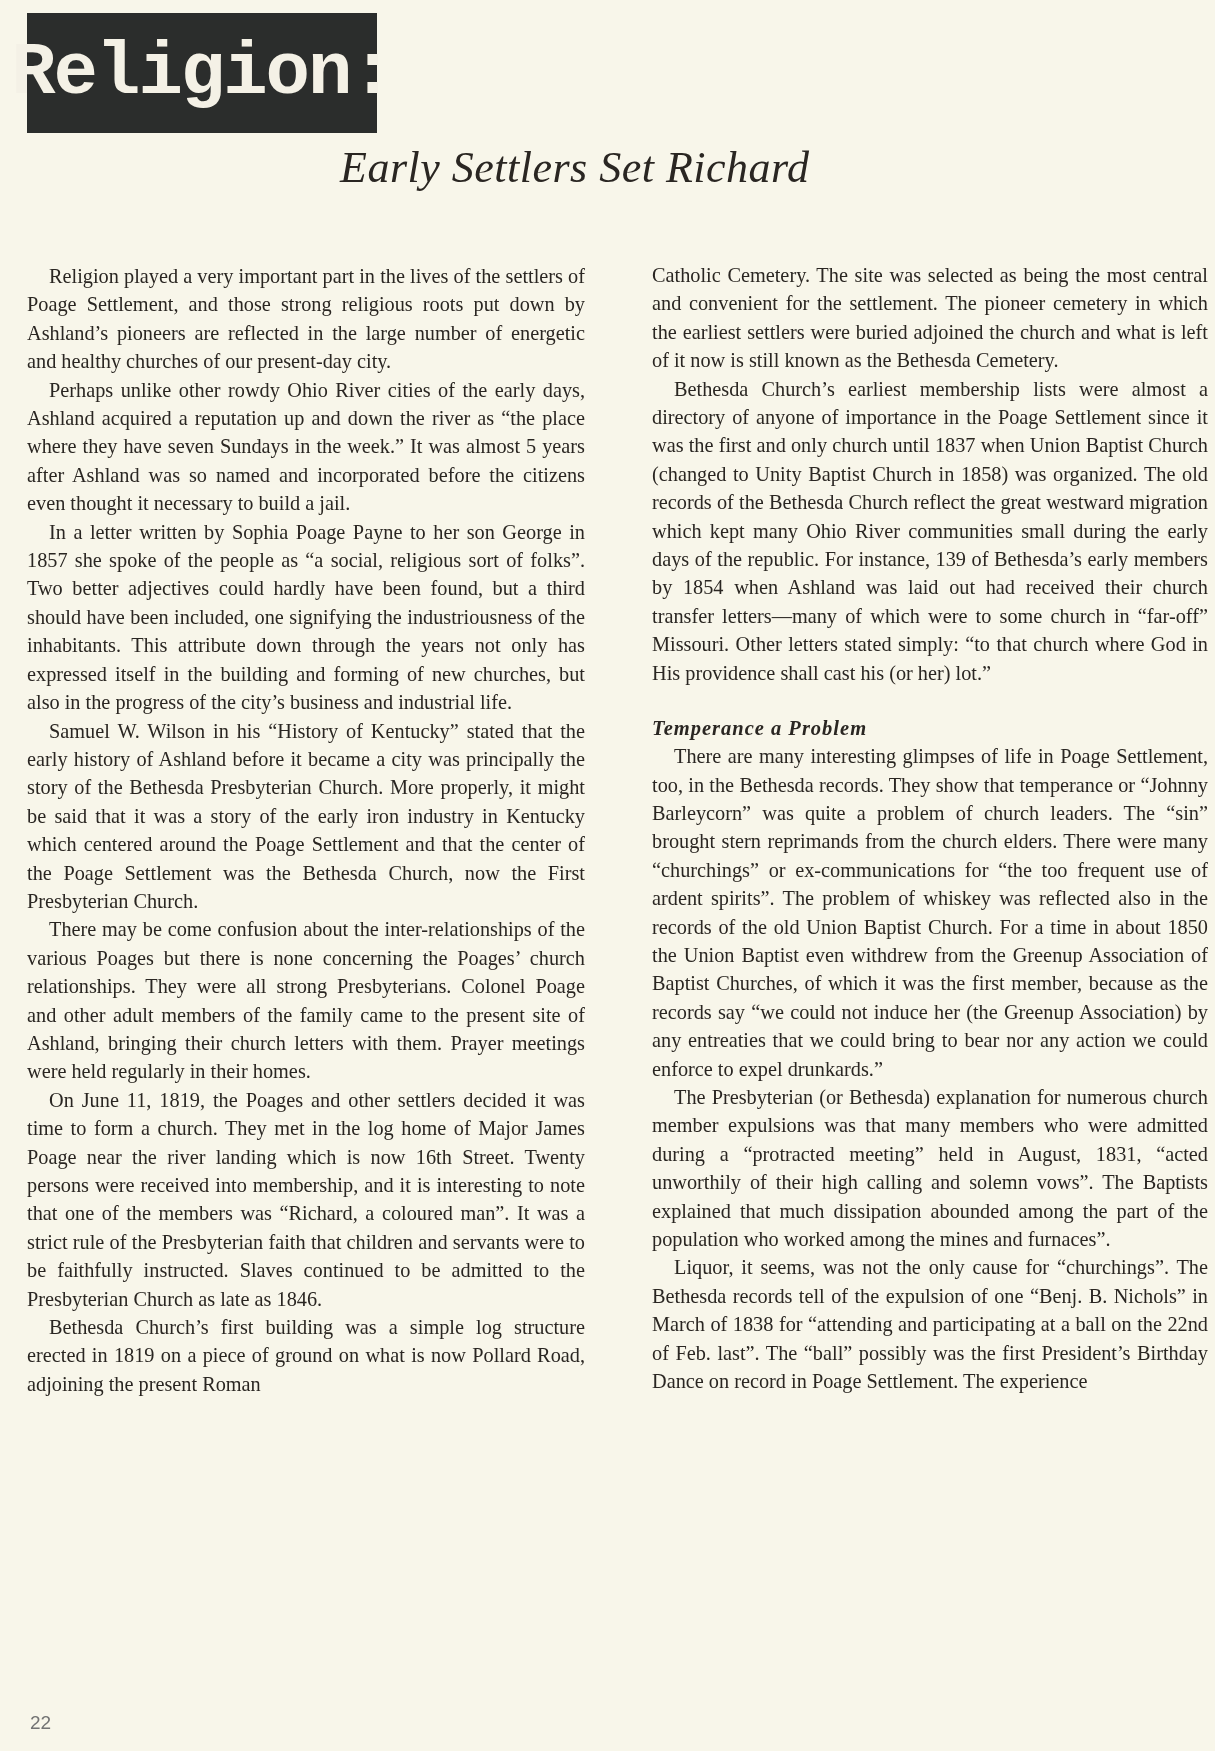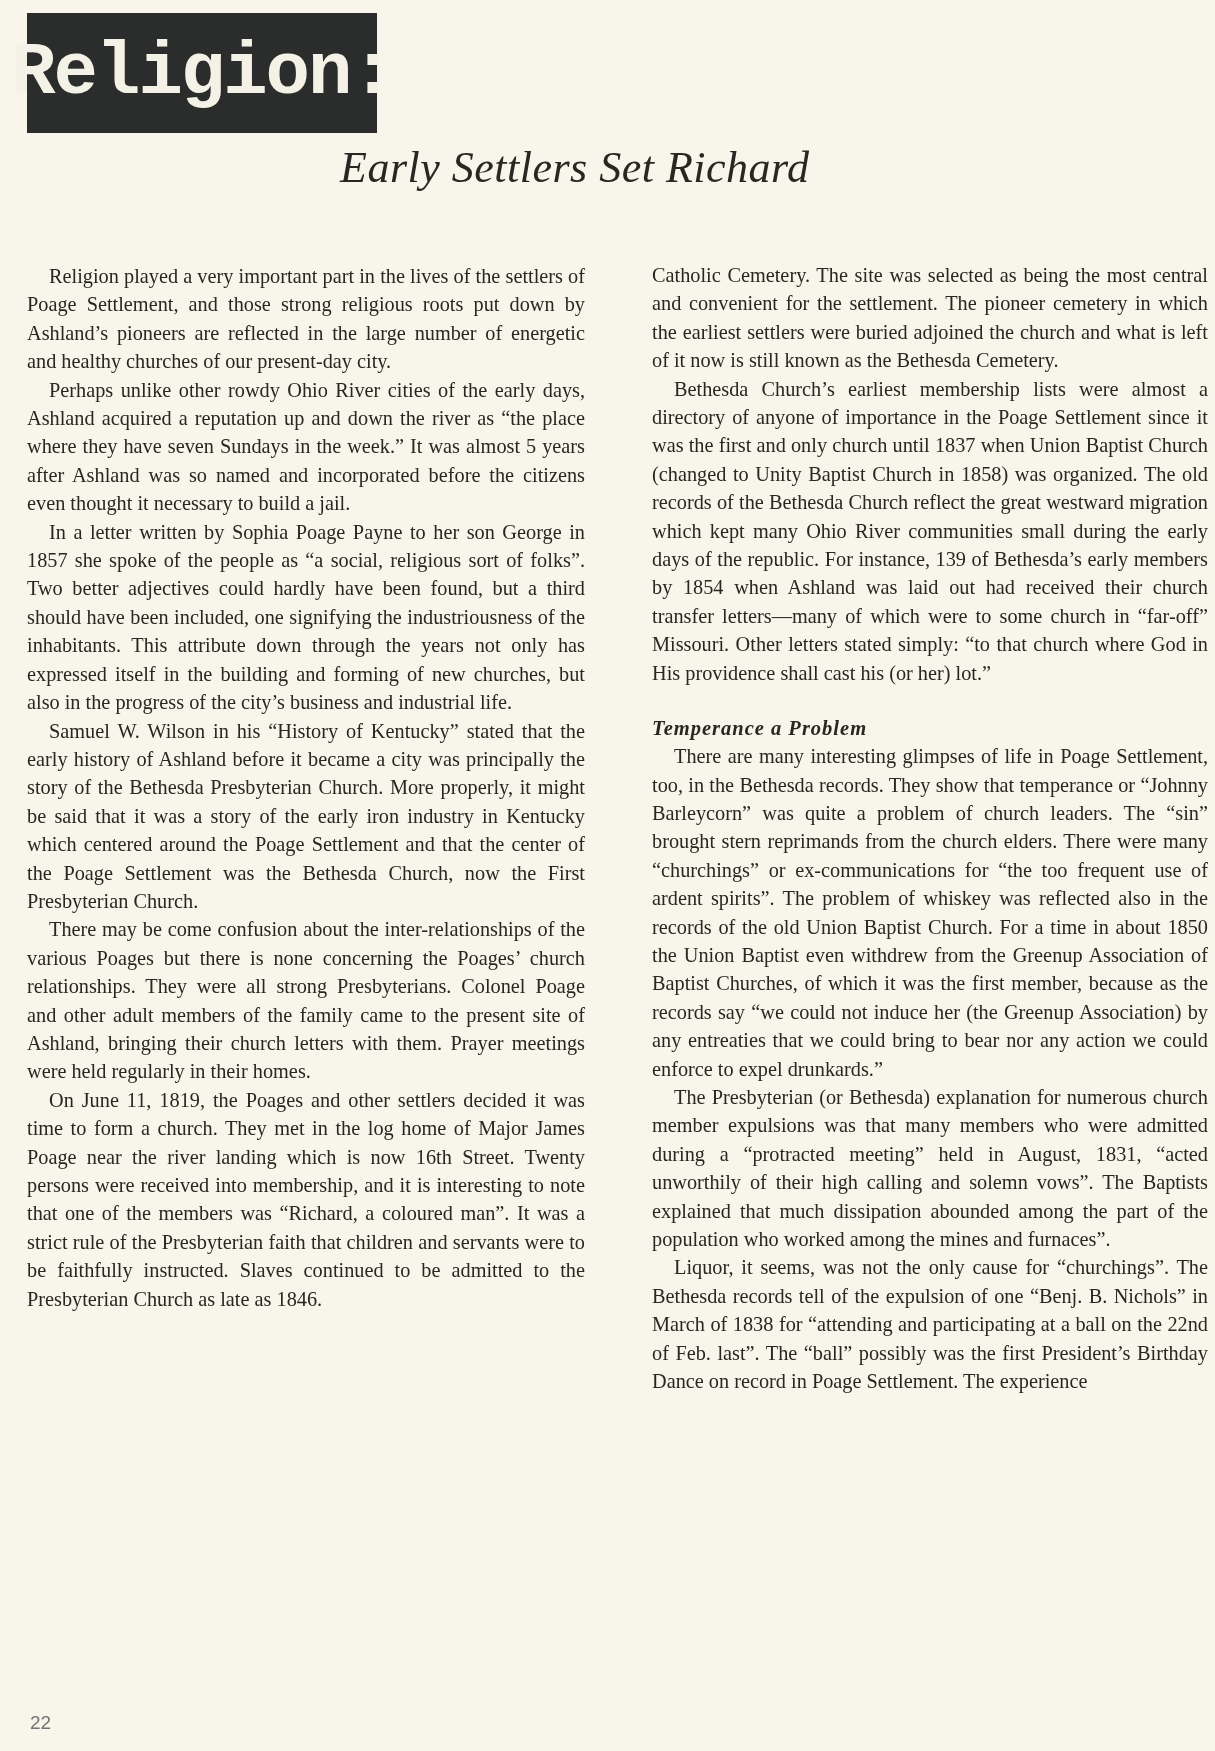--- a/index.html
+++ b/index.html
@@ -59,20 +59,21 @@
   <div>Early Settlers Set Richard</div>
 </div>
 
 <div class="col left">
   <p>Religion played a very important part in the lives of the settlers of Poage Settlement, and those strong religious roots put down by Ashland’s pioneers are re­flected in the large number of energetic and healthy churches of our present-day city.</p>
   <p>Perhaps unlike other rowdy Ohio River cities of the early days, Ashland acquired a reputation up and down the river as “the place where they have seven Sundays in the week.”  It was almost 5 years after Ashland was so named and incorporated before the citizens even thought it necessary to build a jail.</p>
   <p>In a letter written by Sophia Poage Payne to her son George in 1857 she spoke of the people as “a social, religious sort of folks”.  Two better adjectives could hardly have been found, but a third should have been included, one signifying the industriousness of the in­habitants.  This attribute down through the years not only has expressed itself in the building and forming of new churches, but also in the progress of the city’s business and industrial life.</p>
   <p>Samuel W. Wilson in his “History of Kentucky” stated that the early history of Ashland before it be­came a city was principally the story of the Bethesda Presbyterian Church.  More properly, it might be said that it was a story of the early iron industry in Ken­tucky which centered around the Poage Settlement and that the center of the Poage Settlement was the Bethesda Church, now the First Presbyterian Church.</p>
   <p>There may be come confusion about the inter-rela­tionships of the various Poages but there is none con­cerning the Poages’ church relationships.  They were all strong Presbyterians.  Colonel Poage and other adult members of the family came to the present site of Ashland, bringing their church letters with them. Prayer meetings were held regularly in their homes.</p>
   <p>On June 11, 1819, the Poages and other settlers decided it was time to form a church.  They met in the log home of Major James Poage near the river landing which is now 16th Street.  Twenty persons were received into membership, and it is interesting to note that one of the members was “Richard, a col­oured man”.  It was a strict rule of the Presbyterian faith that children and servants were to be faithfully instructed.  Slaves continued to be admitted to the Presbyterian Church as late as 1846.</p>
+  <p>Bethesda Church’s first building was a simple log structure erected in 1819 on a piece of ground on what is now Pollard Road, adjoining the present Roman</p>
 </div>
 
 <div class="col right">
   <p class="noindent">Catholic Cemetery.  The site was selected as being the most central and convenient for the settlement.  The pioneer cemetery in which the earliest settlers were buried adjoined the church and what is left of it now is still known as the Bethesda Cemetery.</p>
   <p>Bethesda Church’s earliest membership lists were almost a directory of anyone of importance in the Poage Settlement since it was the first and only church until 1837 when Union Baptist Church (changed to Unity Baptist Church in 1858) was organized.  The old records of the Bethesda Church reflect the great westward migration which kept many Ohio River com­munities small during the early days of the republic. For instance, 139 of Bethesda’s early members by 1854 when Ashland was laid out had received their church transfer letters—many of which were to some church in “far-off” Missouri.  Other letters stated simply: “to that church where God in His providence shall cast his (or her) lot.”</p>
   <h3 class="subhead">Temperance a Problem</h3>
   <p>There are many interesting glimpses of life in Poage Settlement, too, in the Bethesda records.  They show that temperance or “Johnny Barleycorn” was quite a problem of church leaders.  The “sin” brought stern reprimands from the church elders.  There were many “churchings” or ex-communications for “the too fre­quent use of ardent spirits”.  The problem of whiskey was reflected also in the records of the old Union Baptist Church.  For a time in about 1850 the Union Baptist even withdrew from the Greenup Association of Baptist Churches, of which it was the first member, because as the records say “we could not induce her (the Greenup Association) by any entreaties that we could bring to bear nor any action we could enforce to expel drunkards.”</p>
   <p>The Presbyterian (or Bethesda) explanation for numerous church member expulsions was that many members who were admitted during a “protracted meeting” held in August, 1831, “acted unworthily of their high calling and solemn vows”.  The Baptists explained that much dissipation abounded among the part of the population who worked among the mines and furnaces”.</p>
   <p>Liquor, it seems, was not the only cause for “church­ings”.  The Bethesda records tell of the expulsion of one “Benj. B. Nichols” in March of 1838 for “attending and participating at a ball on the 22nd of Feb. last”. The “ball” possibly was the first President’s Birthday Dance on record in Poage Settlement.  The experience</p>
 </div>

